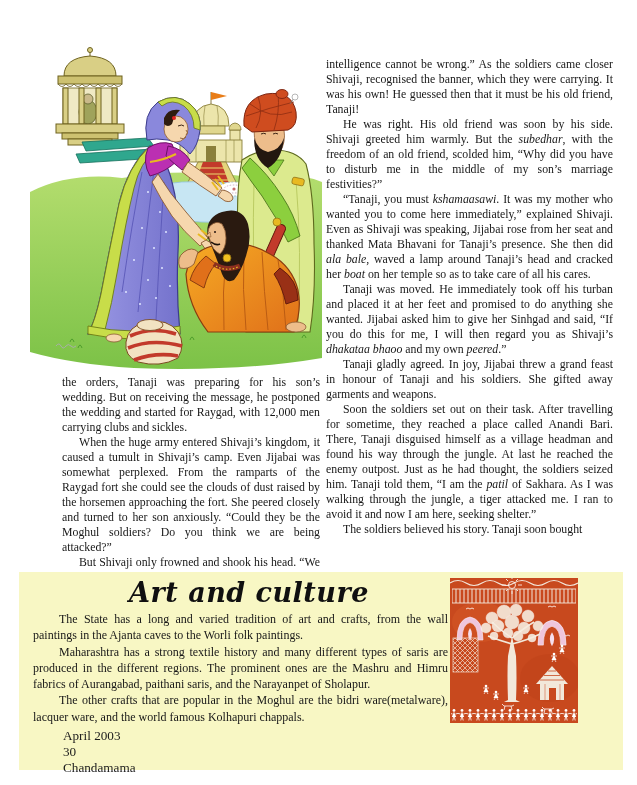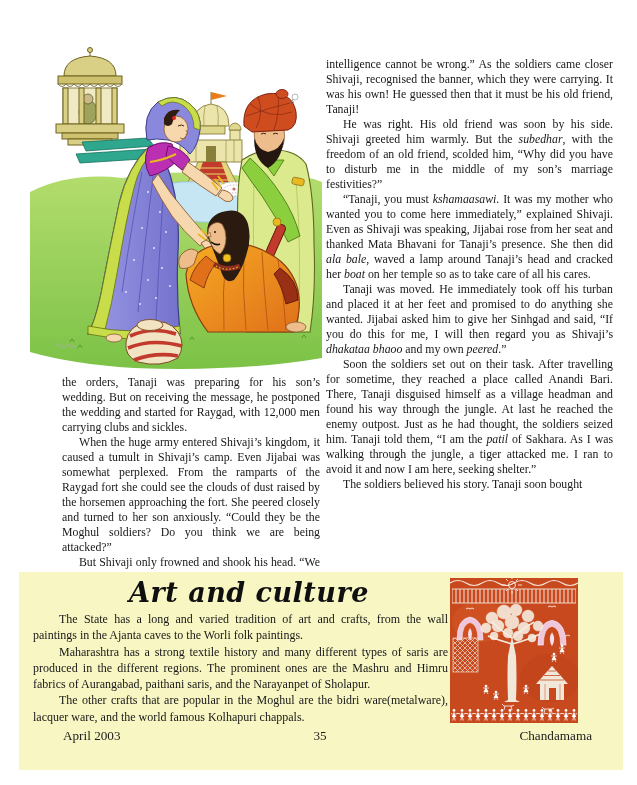--- a/index.html
+++ b/index.html
@@ -25,21 +25,21 @@
   }
   .art-text { position:absolute; left:14px; top:39px; width:415px; font-size:12px; line-height:16.3px; text-align:justify; }
   .art-text p { margin:0; }
   .art-text p.indent { text-indent:26px; }
   .worli { position:absolute; left:431px; top:6px; width:128px; height:145px; }
   .worli svg { width:100%; height:100%; display:block; }
 
   .footer-row {
     position:absolute; left:44px; right:31px; top:156px;
     display:flex; justify-content:space-between; align-items:baseline;
-    font-size:13.2px; color:#1b1b1b;
+    font-size:13.2px; color:#1b1b1b;flex-direction:column;
   }
   i { font-style:italic; }
 </style>
 </head>
 <body>
 
 <div class="page">
 
   <div class="illustration">
     <svg viewBox="0 0 292 334" xmlns="http://www.w3.org/2000/svg">
@@ -198,20 +198,21 @@
   <div class="col left-col">
       <p><span>the orders, Tanaji was preparing for his son’s wedding. But on receiving the message, he postponed the wedding and started for Raygad, with 12,000 men carrying clubs and sickles.</span></p>
       <p class="indent"><span>When the huge army entered Shivaji’s kingdom, it caused a tumult in Shivaji’s camp. Even Jijabai was somewhat perplexed. From the ramparts of the Raygad fort she could see the clouds of dust raised by the horsemen approaching the fort. She peered closely and turned to her son anxiously. “Could they be the Moghul soldiers? Do you think we are being attacked?”</span></p>
       <p class="indent"><span>But Shivaji only frowned and shook his head. “We have no such information, mother!” he said. “My</span></p>
     </div>
   <div class="col right-col">
       <p><span>intelligence cannot be wrong.” As the soldiers came closer Shivaji, recognised the banner, which they were carrying. It was his own! He guessed then that it must be his old friend, Tanaji!</span></p>
       <p class="indent"><span>He was right. His old friend was soon by his side. Shivaji greeted him warmly. But the </span><i>subedhar</i><span>, with the freedom of an old friend, scolded him, “Why did you have to disturb me in the middle of my son’s marriage festivities?”</span></p>
       <p class="indent"><span>“Tanaji, you must </span><i>kshamaasawi</i><span>. It was my mother who wanted you to come here immediately,” explained Shivaji. Even as Shivaji was speaking, Jijabai rose from her seat and thanked Mata Bhavani for Tanaji’s presence. She then did </span><i>ala bale</i><span>, waved a lamp around Tanaji’s head and cracked her </span><i>boat</i><span> on her temple so as to take care of all his cares.</span></p>
       <p class="indent"><span>Tanaji was moved. He immediately took off his turban and placed it at her feet and promised to do anything she wanted. Jijabai asked him to give her Sinhgad and said, “If you do this for me, I will then regard you as Shivaji’s </span><i>dhakataa bhaoo</i><span> and my own </span><i>peered</i><span>.”</span></p>
+      <p class="indent"><span>Tanaji gladly agreed. In joy, Jijabai threw a grand feast in honour of Tanaji and his soldiers. She gifted away garments and weapons.</span></p>
       <p class="indent"><span>Soon the soldiers set out on their task. After travelling for sometime, they reached a place called Anandi Bari. There, Tanaji disguised himself as a village headman and found his way through the jungle. At last he reached the enemy outpost. Just as he had thought, the soldiers seized him. Tanaji told them, “I am the </span><i>patil</i><span> of Sakhara. As I was walking through the jungle, a tiger attacked me. I ran to avoid it and now I am here, seeking shelter.”</span></p>
       <p class="indent"><span>The soldiers believed his story. Tanaji soon bought</span></p>
     </div>
 
   <div class="art-box" style="background: rgb(248, 247, 196);">
     <div class="art-title">Art and culture</div>
     <div class="art-text">
         <p class="indent"><span>The State has a long and varied tradition of art and crafts, from the wall paintings in the Ajanta caves to the Worli folk paintings.</span></p>
         <p class="indent"><span>Maharashtra has a strong textile history and many different types of saris are produced in the different regions. The prominent ones are the Mashru and Himru fabrics of Aurangabad, paithani saris, and the Narayanpet of Sholapur.</span></p>
         <p class="indent"><span>The other crafts that are popular in the Moghul are the bidri ware(metalware), lacquer ware, and the world famous Kolhapuri chappals.</span></p>
@@ -306,18 +307,18 @@
             </g>
           <path d="M54,128 h8 M55,128 l-1,4 M61,128 l1,4 M54,128 l-2,-2 M62,128 l2,-1" stroke-width="0.8" fill="none"></path>
           <path d="M94,131 h8 M95,131 l-1,4 M101,131 l1,4 M94,131 l-2,-2 M102,131 l2,-1" stroke-width="0.8" fill="none"></path>
         </g>
         <rect x="1" y="130" width="126" height="14" fill="url(#dancers)"></rect>
       </svg>
     </div>
 
     <div class="footer-row">
       <span>April 2003</span>
-      <span>35</span>
+      <span>30</span>
       <span>Chandamama</span>
     </div>
   </div>
 
 </div>
 
 </body></html>

